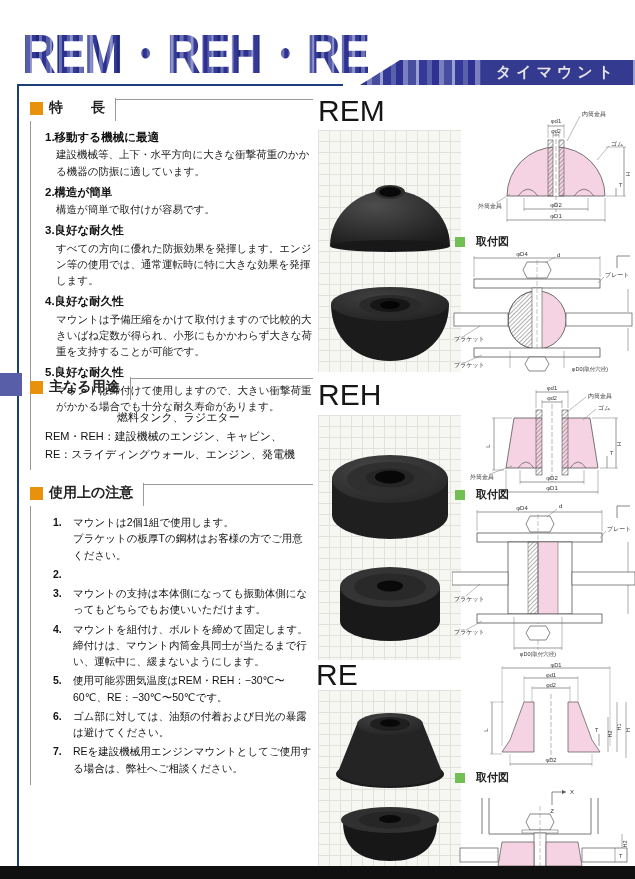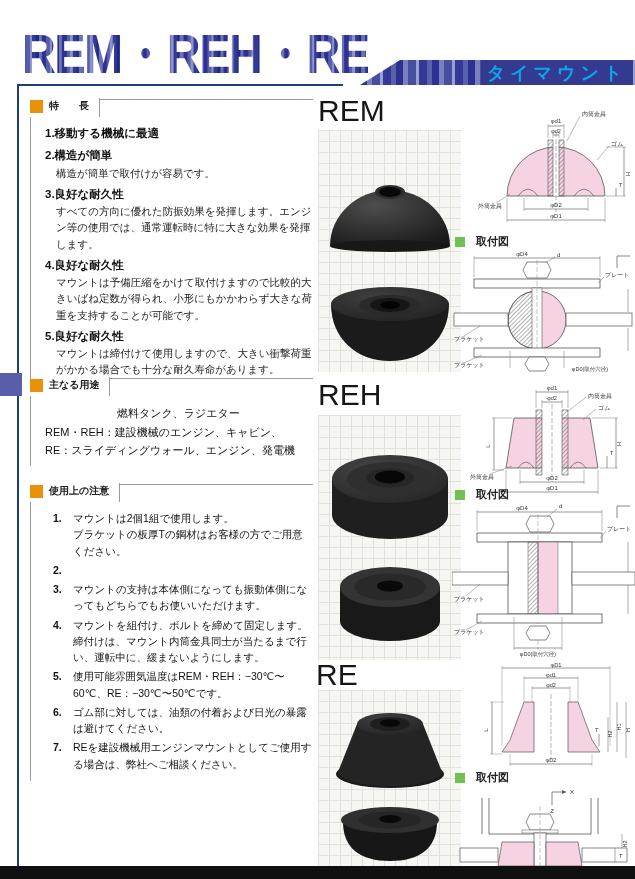--- a/index.html
+++ b/index.html
@@ -9,32 +9,32 @@
   
   .logo{position:absolute;left:22px;top:26px;font-size:56px;font-weight:700;letter-spacing:-2px;line-height:1;
     background:repeating-linear-gradient(90deg,#2e3192 0 5px,#565da9 5px 9px,#8d93c8 9px 12px,#343897 12px 17px,#1f2a7a 17px 20px,#6b71b6 20px 24px);
     -webkit-background-clip:text;background-clip:text;color:transparent;-webkit-text-fill-color:transparent;
     transform:scaleX(.84);transform-origin:left center;white-space:nowrap;}
   .band{position:absolute;left:360px;top:60px;width:275px;height:25px;
     background:repeating-linear-gradient(90deg,#2e3192 0 7px,#7a80bd 7px 12px,#474ea0 12px 20px,#9aa0cf 20px 23px,#343897 23px 31px,#5a61ac 31px 36px);
     clip-path:polygon(40px 0,100% 0,100% 100%,0 100%);}
   .tag-box{position:absolute;right:2px;top:0;bottom:0;width:152px;background:#333a8f;
     display:flex;align-items:center;justify-content:center;}
-  .tag-box span{color:#0ea5e9;font-size:18px;font-weight:700;letter-spacing:5px;}
+  .tag-box span{color:#e5e5e5;font-size:15px;font-weight:700;letter-spacing:5px;}
   .hrule{position:absolute;left:17px;top:84px;width:326px;height:2px;background:#1c3f7a;}
   .vrule{position:absolute;left:17px;top:84px;width:2px;height:782px;background:#1c3f7a;}
   .side-tab{position:absolute;left:0;top:373px;width:22px;height:23px;background:#585fa8;}
   .footer-bar{position:absolute;left:0;top:866px;width:635px;height:13px;background:#101010;z-index:9;}
 
   
   .section{position:absolute;left:30px;width:283px;}
   .sec-head-row{display:flex;align-items:flex-start;}
   .sec-head{display:flex;align-items:center;gap:6px;padding:1px 10px 4px 0;border-right:1.5px solid #9a9a9a;}
   .sq{width:13px;height:13px;background:#e8920c;flex:0 0 auto;}
-  .sec-title{font-size:10px;font-weight:700;color:#222;white-space:nowrap;}
+  .sec-title{font-size:14px;font-weight:700;color:#222;white-space:nowrap;}
   .sec-line{flex:1;border-top:1.5px solid #9a9a9a;height:0;margin-top:1px;}
   .sec-body{border-left:1.5px solid #9a9a9a;padding:8px 0 6px 14px;}
 
   .feat-item{margin-bottom:5px;}
   .feat-h{font-size:11.5px;font-weight:700;color:#111;line-height:1.5;}
   .feat-b{font-size:10.5px;color:#222;line-height:1.55;padding-left:11px;}
 
   .app-line{font-size:11px;color:#111;line-height:1.7;}
   .app-indent{padding-left:72px;}
 
@@ -73,20 +73,21 @@
     <div class="sec-head-row">
       <div class="sec-head">
         <span class="sq"></span>
         <span class="sec-title">特　　長</span>
       </div>
       <div class="sec-line"></div>
     </div>
     <div class="sec-body">
       <div class="feat-item">
         <div class="feat-h"><span>1.</span><span>移動する機械に最適</span></div>
+        <div class="feat-b">建設機械等、上下・水平方向に大きな衝撃荷重のかかる機器の防振に適しています。</div>
       </div>
       <div class="feat-item">
         <div class="feat-h"><span>2.</span><span>構造が簡単</span></div>
         <div class="feat-b">構造が簡単で取付けが容易です。</div>
       </div>
       <div class="feat-item">
         <div class="feat-h"><span>3.</span><span>良好な耐久性</span></div>
         <div class="feat-b">すべての方向に優れた防振効果を発揮します。エンジン等の使用では、通常運転時に特に大きな効果を発揮します。</div>
       </div>
       <div class="feat-item">

